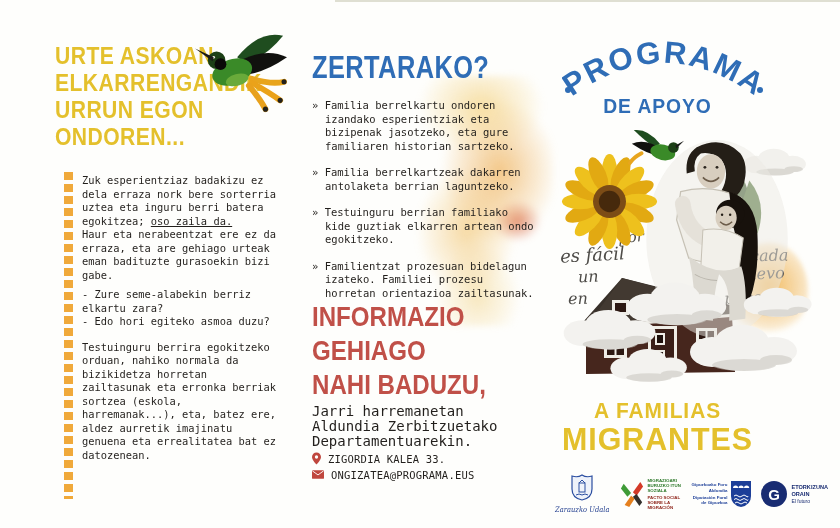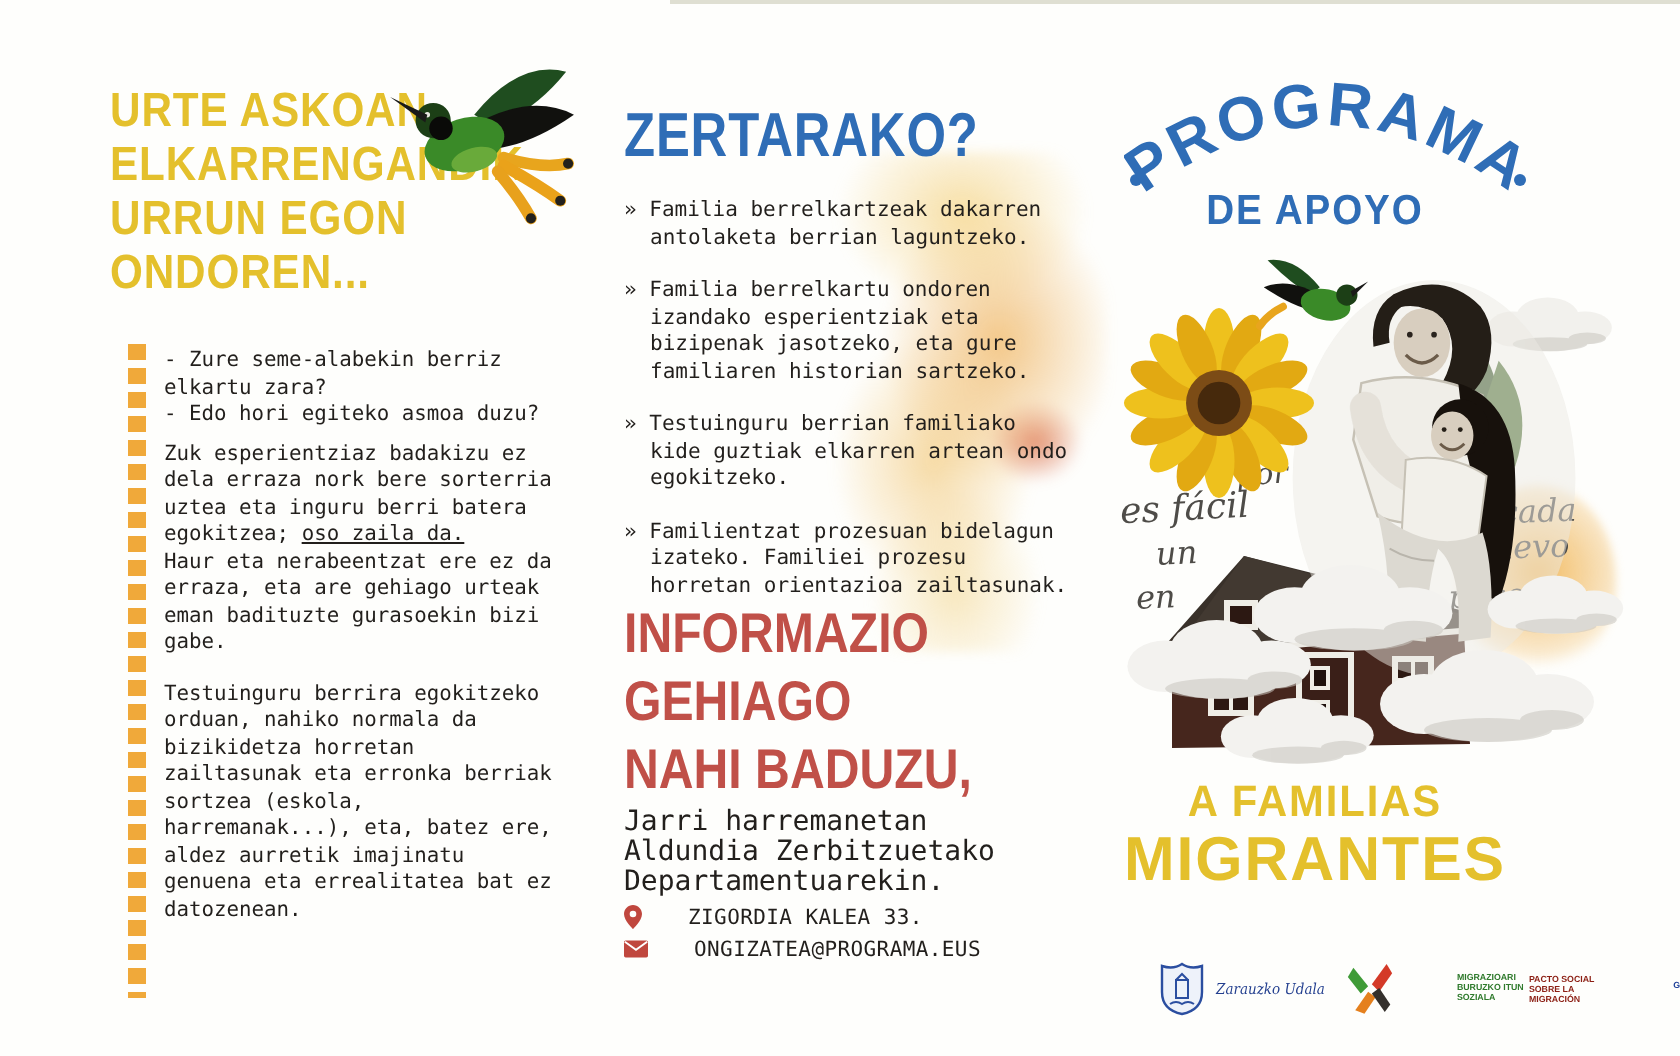--- a/index.html
+++ b/index.html
@@ -58,21 +58,21 @@
   .mid-bullets{left:312px;top:99px;width:224px;font-size:10.5px;line-height:13.5px;}
   .mid-bullets p{margin:0 0 13px 0;padding-left:13px;text-indent:-13px;}
   .mid-info{
     left:312px;top:300px;width:230px;
     font-family:"Liberation Sans",sans-serif;font-weight:800;
     font-size:28px;line-height:34px;color:var(--red);
     transform:scaleX(.86);transform-origin:left top;
   }
   .mid-intro{left:312px;top:404px;width:210px;font-size:14px;line-height:15px;}
   .mid-contacts{left:312px;top:451px;width:220px;}
-  .contact-row{display:flex;align-items:center;gap:23px;height:15px;margin-bottom:1px;}
+  .contact-row{display:flex;align-items:center;gap:7px;height:15px;margin-bottom:1px;}
   .contact-row svg{flex:0 0 auto;}
   .contact-text{font-size:10.5px;letter-spacing:.2px;}
 
   
   .arc-title{left:562px;top:26px;width:204px;height:80px;}
   .sub-title{
     left:550px;top:94px;width:215px;text-align:center;
     font-family:"Liberation Sans",sans-serif;font-weight:800;
     font-size:21px;color:var(--blue);letter-spacing:1px;transform:scaleX(.92);transform-origin:center top;
   }
@@ -88,30 +88,30 @@
     color:#4e4c48;z-index:1;white-space:nowrap;
   }
   .leaves{left:148px;top:42px;width:72px;height:92px;z-index:1;}
   .house{left:22px;top:150px;width:176px;height:111px;z-index:2;}
   .figures{left:86px;top:13px;width:157px;height:207px;z-index:3;}
   .sunflower{left:11px;top:33px;width:97px;height:97px;z-index:4;}
   .hummingbird-small{left:78px;top:6px;width:58px;height:44px;z-index:4;}
   .cloud{z-index:5;}
   .cloud-back{z-index:2;}
   .audience{
-    left:550px;top:389px;width:215px;text-align:center;
+    left:550px;top:399px;width:215px;text-align:center;
     font-family:"Liberation Sans",sans-serif;font-weight:800;color:var(--yellow);
   }
   .audience .l1{font-size:22px;line-height:24px;letter-spacing:1px;transform:scaleX(.95);}
   .audience .l2{font-size:31px;line-height:33px;letter-spacing:1px;transform:scaleX(.98);}
 
   
   .logos{left:552px;top:468px;width:256px;height:52px;display:flex;align-items:center;gap:8px;}
   .logo{display:flex;align-items:center;gap:3px;}
-  .logo-col{display:flex;flex-direction:row;align-items:center;margin-left:28px;}
+  .logo-col{display:flex;flex-direction:column;align-items:center;}
   .zarautz-caption{
     font-family:"DejaVu Serif","Liberation Serif",serif;font-style:italic;
     font-size:7.5px;color:#233f8f;white-space:nowrap;margin-top:1px;transform:scaleX(.9);
   }
   .tiny-txt{font-family:"Liberation Sans",sans-serif;font-weight:bold;line-height:1.2;}
   .pacto-top{font-size:4.4px;color:#2f7a2c;width:36px;}
   .pacto-bottom{font-size:4.4px;color:#8c1f14;width:36px;margin-top:1px;}
   .gip-txt{font-size:4.4px;color:#1d3f98;width:36px;text-align:right;}
   .eto-1{font-size:5.6px;color:var(--navy);}
   .eto-3{font-size:5px;color:var(--navy);font-weight:normal;}
@@ -142,33 +142,33 @@
     <ellipse cx="45" cy="53" rx="12" ry="6" fill="#69aa3a" transform="rotate(-15 45 53)"></ellipse>
     <circle cx="24" cy="33" r="9" fill="#1c3f16"></circle>
     <circle cx="28" cy="37" r="6" fill="#0a0a08"></circle>
     <circle cx="21" cy="30" r="1.4" fill="#e8e8e0"></circle>
     <path d="M2 21 L21 30 L20 34 Z" fill="#1a1a18"></path>
   </svg>
 
   <div class="abs dash-line"></div>
 
   <div class="abs left-body">
+    <p><span>Zuk esperientziaz badakizu ez dela erraza nork bere sorterria uztea eta inguru berri batera egokitzea; </span><span class="u">oso zaila da.</span><br><span>Haur eta nerabeentzat ere ez da erraza, eta are gehiago urteak eman badituzte gurasoekin bizi gabe.</span></p>
     <p><span>- Zure seme-alabekin berriz elkartu zara?</span><br><span>- Edo hori egiteko asmoa duzu?</span></p>
-    <p><span>Zuk esperientziaz badakizu ez dela erraza nork bere sorterria uztea eta inguru berri batera egokitzea; </span><span class="u">oso zaila da.</span><br><span>Haur eta nerabeentzat ere ez da erraza, eta are gehiago urteak eman badituzte gurasoekin bizi gabe.</span></p>
     <p style="margin-top:12px;">Testuinguru berrira egokitzeko orduan, nahiko normala da bizikidetza horretan zailtasunak eta erronka berriak sortzea (eskola, harremanak...), eta, batez ere, aldez aurretik imajinatu genuena eta errealitatea bat ez datozenean.</p>
   </div>
 
 
   <div class="abs watercolor-mid"></div>
 
   <div class="abs mid-heading">ZERTARAKO?</div>
 
   <div class="abs mid-bullets">
+    <p><span>»</span> <span>Familia berrelkartu ondoren izandako esperientziak eta bizipenak jasotzeko, eta gure familiaren historian sartzeko.</span></p>
     <p><span>»</span> <span>Familia berrelkartzeak dakarren antolaketa berrian laguntzeko.</span></p>
-    <p><span>»</span> <span>Familia berrelkartu ondoren izandako esperientziak eta bizipenak jasotzeko, eta gure familiaren historian sartzeko.</span></p>
     <p><span>»</span> <span>Testuinguru berrian familiako kide guztiak elkarren artean ondo egokitzeko.</span></p>
     <p><span>»</span> <span>Familientzat prozesuan bidelagun izateko. Familiei prozesu horretan orientazioa zailtasunak.</span></p>
   </div>
 
   <div class="abs mid-info">
     <div>INFORMAZIO</div>
     <div>GEHIAGO</div>
     <div>NAHI BADUZU,</div>
   </div>
 

